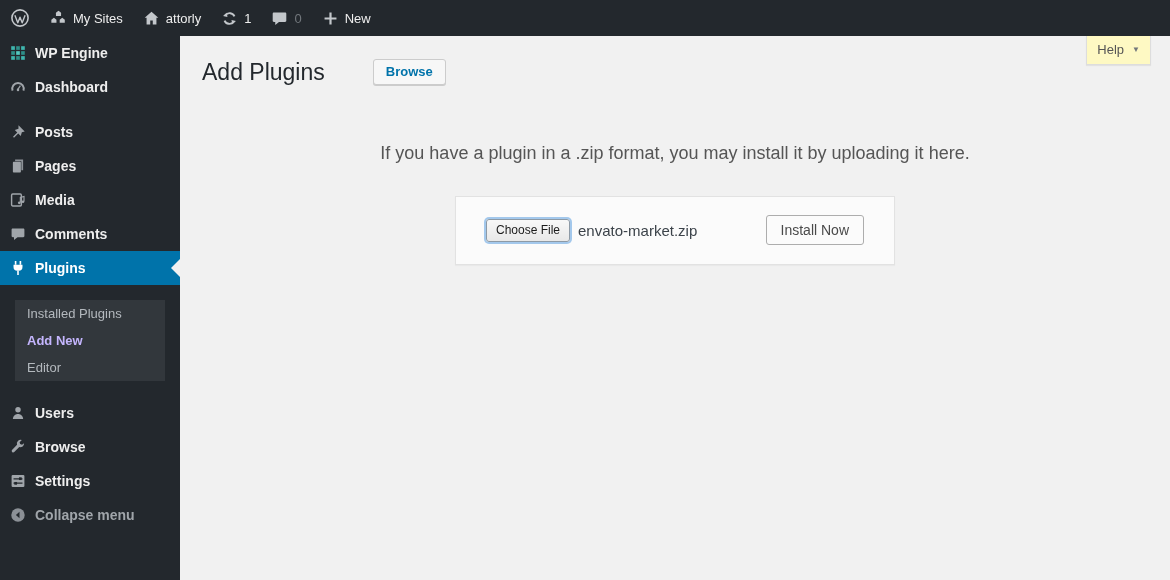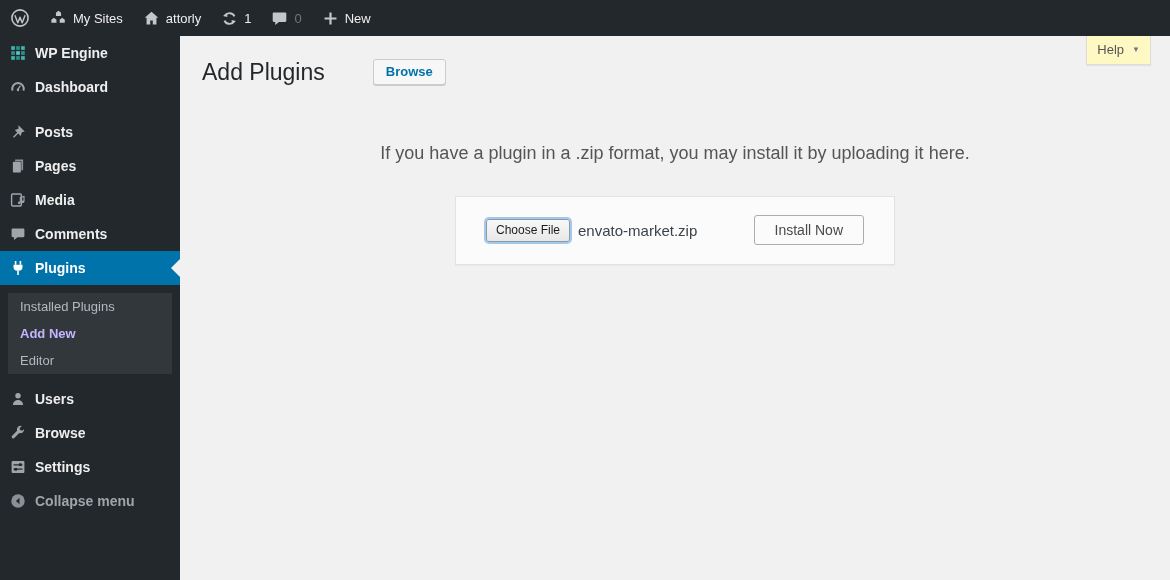--- a/index.html
+++ b/index.html
@@ -96,21 +96,21 @@
   .choose-file {
     background: linear-gradient(#f8f8f8, #e8e8e8);
     border: 1px solid #8d9aa6; border-radius: 3px;
     padding: 3px 9px 4px; font-size: 12px; color: #1b1b1b;
     cursor: pointer; font-family: inherit;
     box-shadow: 0 0 0 2px #a3c8ec;
   }
   .file-name { font-size: 15px; color: #3c434a; }
   .install-btn {
     background: #fbfbfb; border: 1px solid #adadad; border-radius: 3px;
-    color: #4a4a4a; font-size: 14px; padding: 6px 20px;
+    color: #4a4a4a; font-size: 14px; padding: 6px 14px;
     cursor: pointer; font-family: inherit;
   }
 </style>
 </head>
 <body>
 
 <div class="app">
 
   <header class="admin-bar">
     <div class="ab-item ab-logo">
@@ -241,21 +241,21 @@
           <span>
             <svg viewBox="0 0 20 20" fill="none" stroke="currentColor">
               <path d="M7 1.2v4.6M13 1.2v4.6" stroke-width="2"></path>
               <path d="M4.4 5.8h11.2v3a4.7 4.7 0 0 1-4.7 4.7h-1.8a4.7 4.7 0 0 1-4.7-4.7z" fill="currentColor" stroke="none"></path>
               <path d="M10 13.5v5.3" stroke-width="2"></path>
             </svg>
           </span>
           <span>Plugins</span>
           <span class="current-arrow"></span>
         </li>
-        <li style="padding:8px; margin:0;border-radius:21px;">
+        <li style="padding:0; margin:15px;border-radius:21px;">
           <ul class="submenu">
             <li>Installed Plugins</li>
             <li class="current">Add New</li>
             <li>Editor</li>
           </ul>
         </li>
         <li class="menu-item">
           <span>
             <svg viewBox="0 0 20 20" fill="currentColor">
               <circle cx="10" cy="6" r="3.4"></circle>

